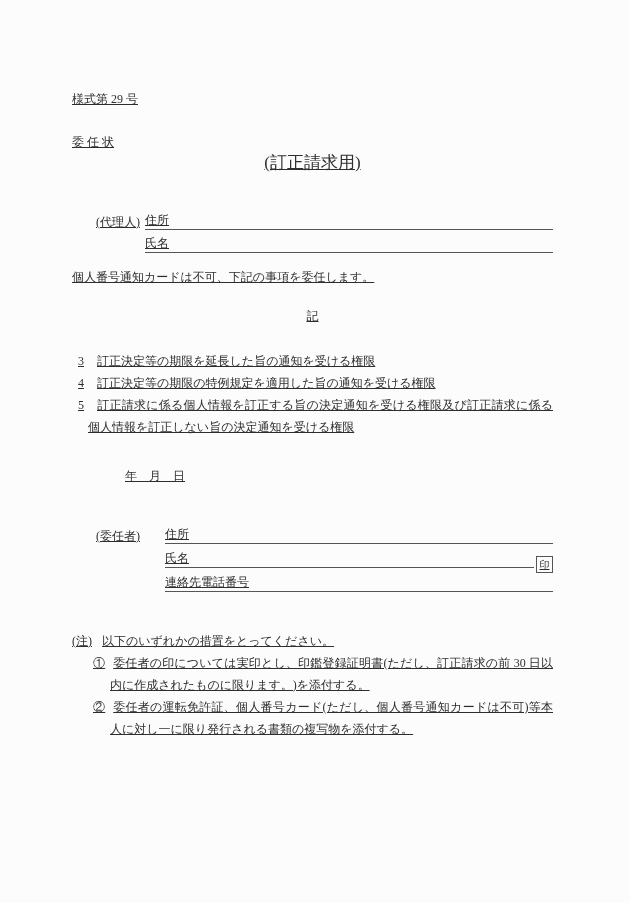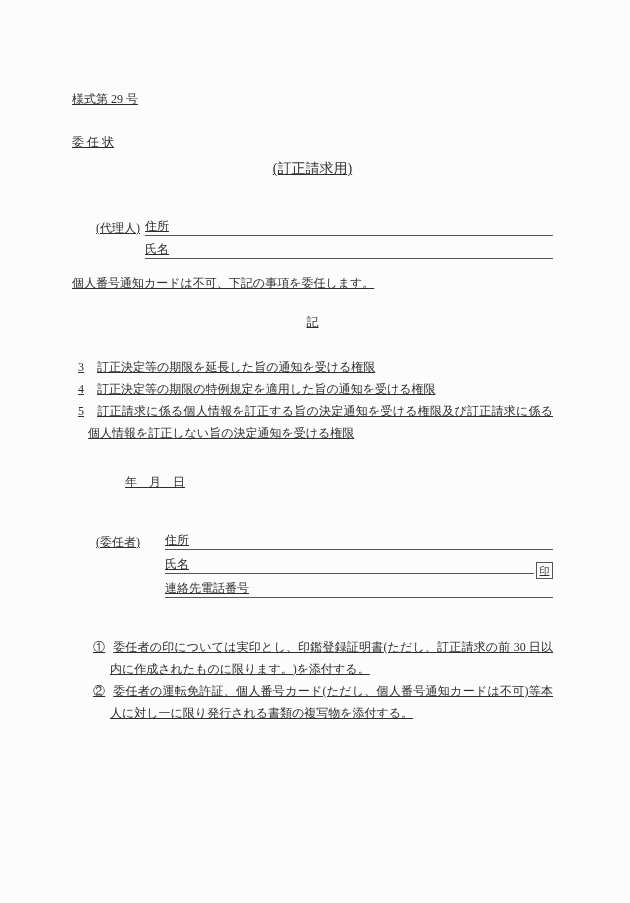--- a/index.html
+++ b/index.html
@@ -24,23 +24,23 @@
 
   .form-number{line-height:14px;font-size:12px;}
 
   .title{
     margin-top:27px;
     text-align:left;
     font-size:12px;
     line-height:18px;
   }
   .subtitle{
-    margin-top:10px;
+    margin-top:4px;
     text-align:center;
-    font-size:14px;
+    font-size:17px;
     line-height:15px;
   }
 
   .party-block{margin-top:37px;}
   .party-block.principal{margin-top:36px;}
   .field-row{
     display:flex;
     align-items:flex-end;
     height:23px;
   }
@@ -142,18 +142,21 @@
         <span class="field"><span class="field-label">氏名</span></span>
         <span class="seal-box"><span>印</span></span>
       </div>
       <div class="field-row">
         <span class="party-label"></span>
         <span class="field"><span class="field-label">連絡先電話番号</span></span>
       </div>
     </div>
 
     <div class="notes">
+      <div class="note-header">
+        <span>(注)</span><span class="note-intro">以下のいずれかの措置をとってください。</span>
+      </div>
       <p class="note-item"><span class="note-num">①</span><span>委任者の印については実印とし、印鑑登録証明書(ただし、訂正請求の前 30 日以内に作成されたものに限ります。)を添付する。</span></p>
       <p class="note-item"><span class="note-num">②</span><span>委任者の運転免許証、個人番号カード(ただし、個人番号通知カードは不可)等本人に対し一に限り発行される書類の複写物を添付する。</span></p>
     </div>
 
   </div>
 </div>
 
 </body></html>

